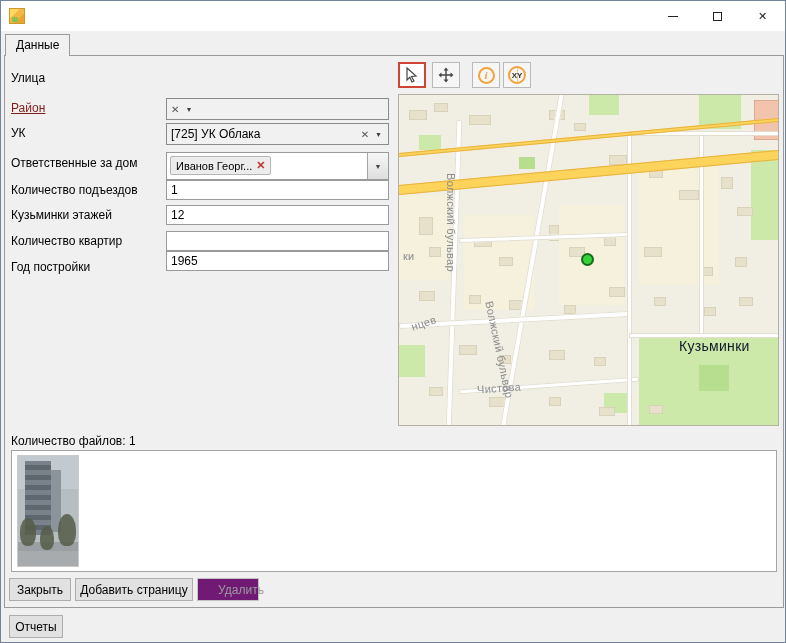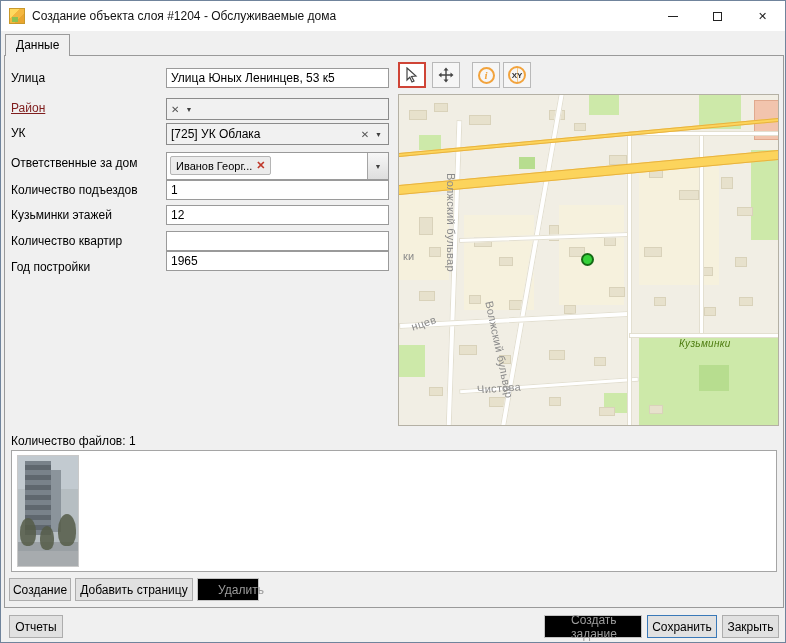--- a/index.html
+++ b/index.html
@@ -73,58 +73,57 @@
   .zone { position:absolute; background:#f6f1dd; z-index:0; }
   .green { position:absolute; background:#cde9a9; z-index:0; }
   .green.dark { background:#b7dd8f; }
   .poi-bld { position:absolute; background:#f2c4ad; border:1px solid #e0a98e; z-index:1; }
   .bld { position:absolute; background:#e7e1cc; border:1px solid #d9d2ba; z-index:1; }
   .road-w { position:absolute; background:#ffffff; border:1px solid #e3dfd0; z-index:2; }
   .road-y { position:absolute; background:#fcd45c; border-top:1px solid #e8b23f;
             border-bottom:1px solid #e8b23f; z-index:2; }
   .map-label { position:absolute; font-size:11px; color:#8b8b8b; white-space:nowrap;
                z-index:3; letter-spacing:.3px; }
-  .map-label.district { font-size:10px; color:#4d7c0f;font-style:italic; }
+  .map-label.district { font-size:14px; color:#0f172a; }
   .marker { position:absolute; left:182px; top:158px; width:13px; height:13px;
             background:#35d23a; border:2px solid #156a15; border-radius:50%; z-index:4;
             cursor:pointer; }
 
   
   .files-label { position:absolute; left:6px; top:378px; font-size:12px; color:#000; }
   .files-panel { position:absolute; left:6px; top:394px; width:766px; height:122px;
                  background:#fff; border:1px solid #a5a5a5; }
   .thumb { position:absolute; left:5px; top:4px; width:62px; height:112px;
            border:1px solid #c9c9c9; overflow:hidden; cursor:pointer;
            background:linear-gradient(#c2cad0 0 30%, #b6bec2 30% 78%, #9aa0a4 78%); }
   .thumb .bldg  { position:absolute; left:7px; top:5px; width:26px; height:74px;
                   background:repeating-linear-gradient(0deg,#79828a 0 5px,#5f676e 5px 10px); }
   .thumb .bldg2 { position:absolute; left:33px; top:14px; width:10px; height:62px; background:#8b949b; }
   .thumb .tree  { position:absolute; background:#555c48; border-radius:50% 50% 40% 40%; opacity:.85; }
   .thumb .road  { position:absolute; left:0; bottom:0; width:100%; height:15px; background:#a7abae; }
 
   
   .btn { font-size:12px; color:#000; background:#e1e1e1; border:1px solid #adadad;
          display:flex; align-items:center; justify-content:center; cursor:pointer; }
-  .btn.disabled { background:#000000; border-color:#c3c3c3; color:#9c9c9c; cursor:default;padding-left:26px; }
+  .btn.disabled { background:#701a75; border-color:#c3c3c3; color:#9c9c9c; cursor:default;padding-left:26px; }
   .btn.default { border-color:#3a79b8; }
   .file-btns .btn { position:absolute; top:522px; height:23px; }
 
   .footer { position:absolute; left:0; top:607px; width:786px; height:36px; background:#f0f0f0; }
   .footer .btn { height:23px; }
   .reports-btn { position:absolute; left:8px; top:7px; width:54px; }
   .footer-right { position:absolute; right:8px; top:7px; display:flex; gap:5px; }
 </style>
 </head>
 <body>
 
 <div class="window">
 
   <div class="titlebar">
     <div class="app-icon"></div>
-    <div class="title-text">Создание объекта слоя #1204 - Обслуживаемые дома</div>
     <div class="win-controls">
       <div class="win-btn">
           <span class="min-glyph"></span>
         </div>
       <div class="win-btn">
           <span class="max-glyph"></span>
         </div>
       <div class="win-btn">
           <span>✕</span>
         </div>
@@ -139,21 +138,20 @@
 
     <div class="flabel" style="top:15px">Улица</div>
     <div class="flabel link" style="top:45px">Район</div>
     <div class="flabel" style="top:70px">УК</div>
     <div class="flabel" style="top:100px">Ответственные за дом</div>
     <div class="flabel" style="top:127px">Количество подъездов</div>
     <div class="flabel" style="top:152px">Кузьминки этажей</div>
     <div class="flabel" style="top:178px">Количество квартир</div>
     <div class="flabel" style="top:204px">Год постройки</div>
 
-    <input class="tinput" style="top: 12px;" value="Улица Юных Ленинцев, 53 к5">
 
     <div class="combo" style="top:42px">
       <span class="combo-clear">✕</span>
       <span class="combo-arrow">▼</span>
     </div>
 
     <div class="combo" style="top:67px">
       <span class="combo-text">[725] УК Облака</span>
       <span class="combo-clear">✕</span>
       <span class="combo-arrow">▼</span>
@@ -279,29 +277,24 @@
         <div class="bldg"></div>
         <div class="bldg2"></div>
         <div class="tree" style="left:2px;top:62px;width:16px;height:28px"></div>
         <div class="tree" style="left:40px;top:58px;width:18px;height:32px"></div>
         <div class="tree" style="left:22px;top:70px;width:14px;height:24px"></div>
         <div class="road"></div>
       </div>
     </div>
 
     <div class="file-btns">
-      <div class="btn" style="left:4px;width:62px">Создание</div>
+      <div class="btn" style="left:4px;width:62px">Закрыть</div>
       <div class="btn" style="left:70px;width:118px">Добавить страницу</div>
       <div class="btn disabled" style="left:192px;width:62px">Удалить</div>
     </div>
 
   </div>
 
   <div class="footer">
     <div class="btn reports-btn">Отчеты</div>
-    <div class="footer-right">
-      <div class="btn disabled" style="width:98px">Создать задание</div>
-      <div class="btn default" style="width:70px">Сохранить</div>
-      <div class="btn" style="width:57px">Закрыть</div>
-    </div>
   </div>
 
 </div>
 
 </body></html>

